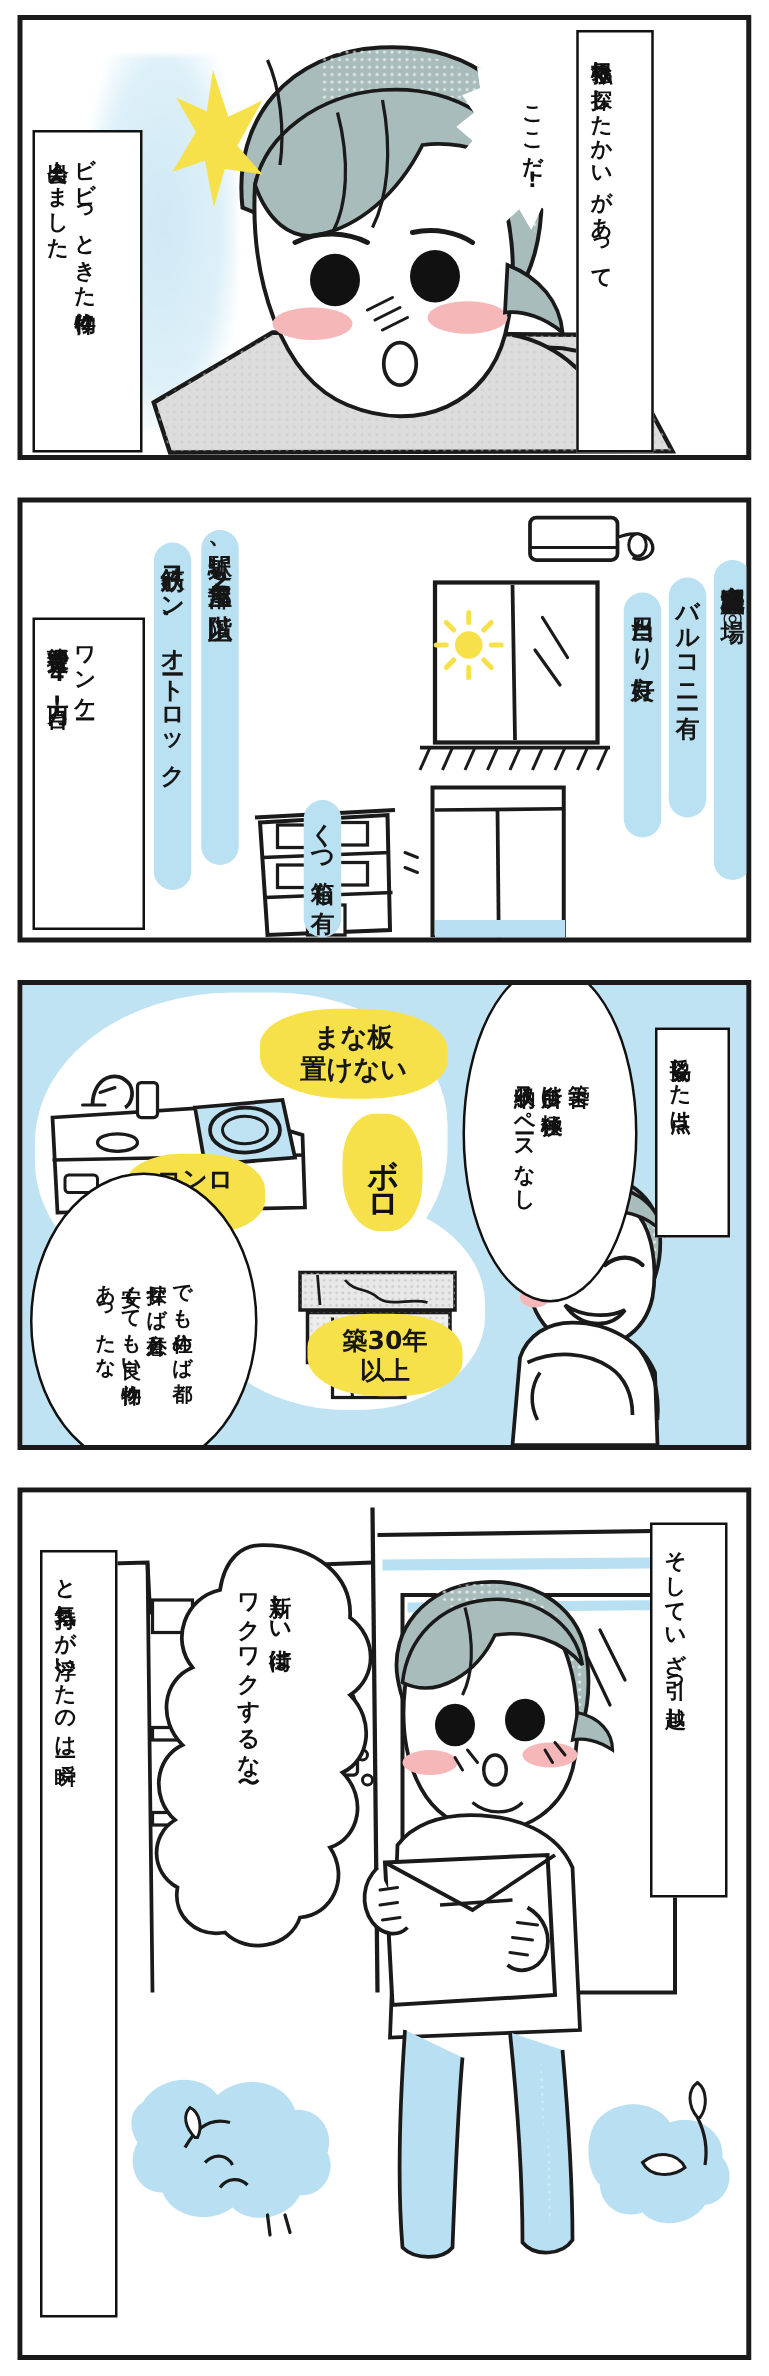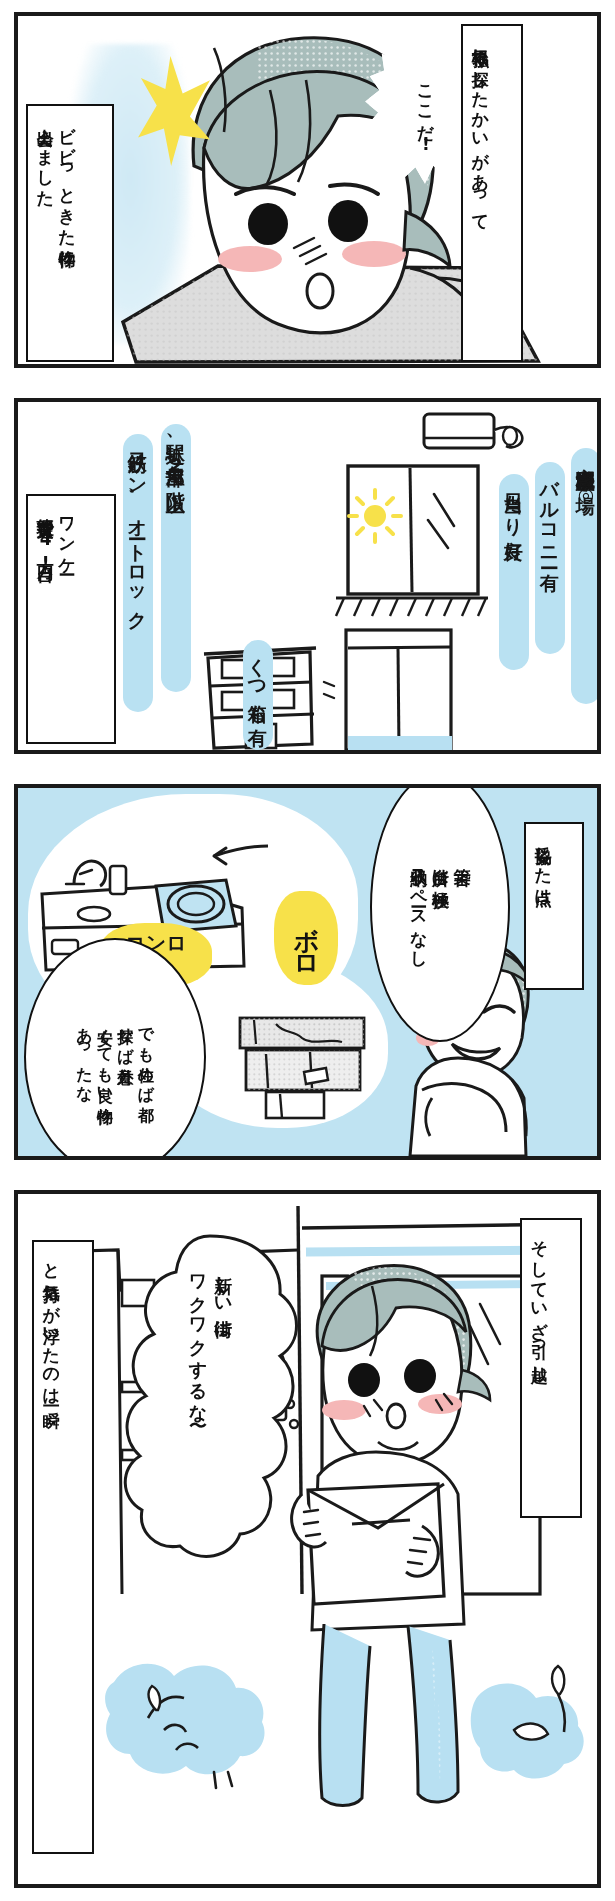--- a/index.html
+++ b/index.html
@@ -338,26 +338,34 @@
       <ellipse cx="410" cy="250" rx="12" ry="8" fill="#f5b7b7"></ellipse>
 
       <path d="M434 256 C446 274 470 276 482 260 C470 266 448 266 434 256 Z" fill="#fff" stroke="#1a1a1a" stroke-width="3"></path>
 
       <path d="M398 298 C404 280 420 270 440 270 C470 270 496 286 506 310 L508 368 L392 368 Z" fill="#fff" stroke="#1a1a1a" stroke-width="3"></path>
       <path d="M404 302 C426 292 452 294 470 306 C482 314 488 328 488 344" fill="none" stroke="#1a1a1a" stroke-width="3"></path>
       <path d="M414 310 C406 322 406 336 412 348" fill="none" stroke="#1a1a1a" stroke-width="2.8"></path>
       <path d="M494 292 C504 306 510 326 508 348" fill="none" stroke="#1a1a1a" stroke-width="2.8"></path>
     </svg>
 
+    <div class="hl-yellow" style="left:200px;top:24px;width:130px;height:62px;font-size:21px;line-height:1.18;white-space:pre-line;">
+      <span>まな板
+置けない</span>
+    </div>
     <div class="hl-yellow" style="left:92px;top:140px;width:92px;height:54px;font-size:20px;line-height:1.2;white-space:pre-line;">
       <span>コンロ
 1つ</span>
     </div>
     <div class="hl-yellow" style="left:266px;top:108px;width:44px;height:84px;font-size:25px;">
       <span class="vtext" style="font-size:25px;font-weight:700;">ボロ</span>
+    </div>
+    <div class="hl-yellow" style="left:238px;top:268px;width:104px;height:56px;font-size:20px;line-height:1.2;white-space:pre-line;">
+      <span>築30年
+以上</span>
     </div>
 
     <div class="bubble-oval" style="left:352px;top:-16px;width:140px;height:270px;">
       <div class="vtext" style="font-size:17px;">築古
 台所は極狭
 収納スペースなし</div>
     </div>
 
     <div class="bubble-oval" style="left:6px;top:150px;width:182px;height:238px;">
       <div class="vtext" style="font-size:16px;">でも住めば都

